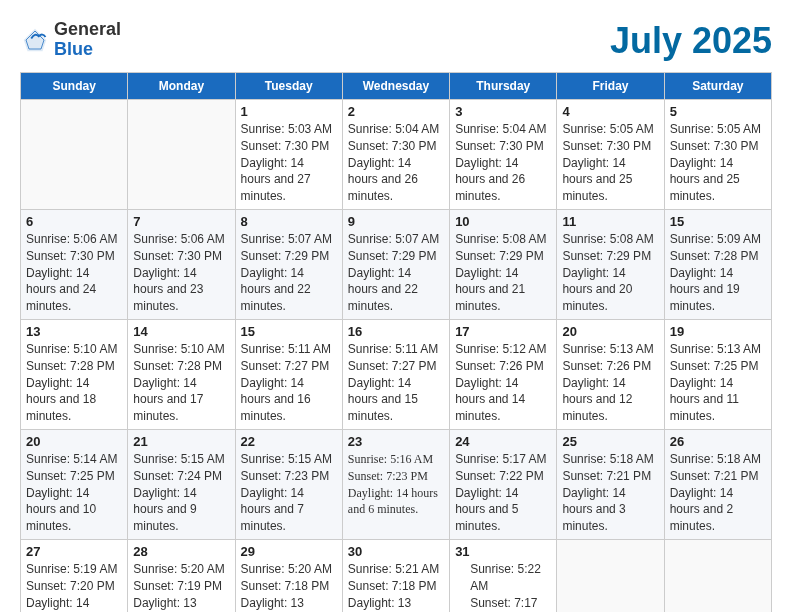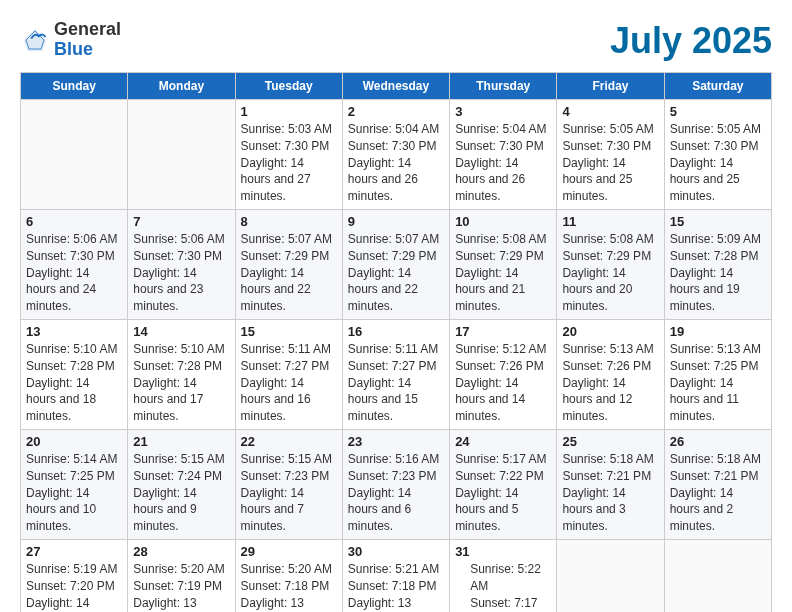--- a/index.html
+++ b/index.html
@@ -251,21 +251,21 @@
 Daylight: 14 hours and 9 minutes.</div>
         </td>
         <td>
           <div class="day-number">22</div>
           <div class="day-detail" style="white-space: pre-line;">Sunrise: 5:15 AM
 Sunset: 7:23 PM
 Daylight: 14 hours and 7 minutes.</div>
         </td>
         <td>
           <div class="day-number">23</div>
-          <div class="day-detail" style="white-space: pre-line;">Sunrise: 5:16 AM
+          <div class="day-detail" style="white-space: pre-line; font-family: Liberation Serif, serif;">Sunrise: 5:16 AM
 Sunset: 7:23 PM
 Daylight: 14 hours and 6 minutes.</div>
         </td>
         <td>
           <div class="day-number">24</div>
           <div class="day-detail" style="white-space: pre-line;">Sunrise: 5:17 AM
 Sunset: 7:22 PM
 Daylight: 14 hours and 5 minutes.</div>
         </td>
         <td>

